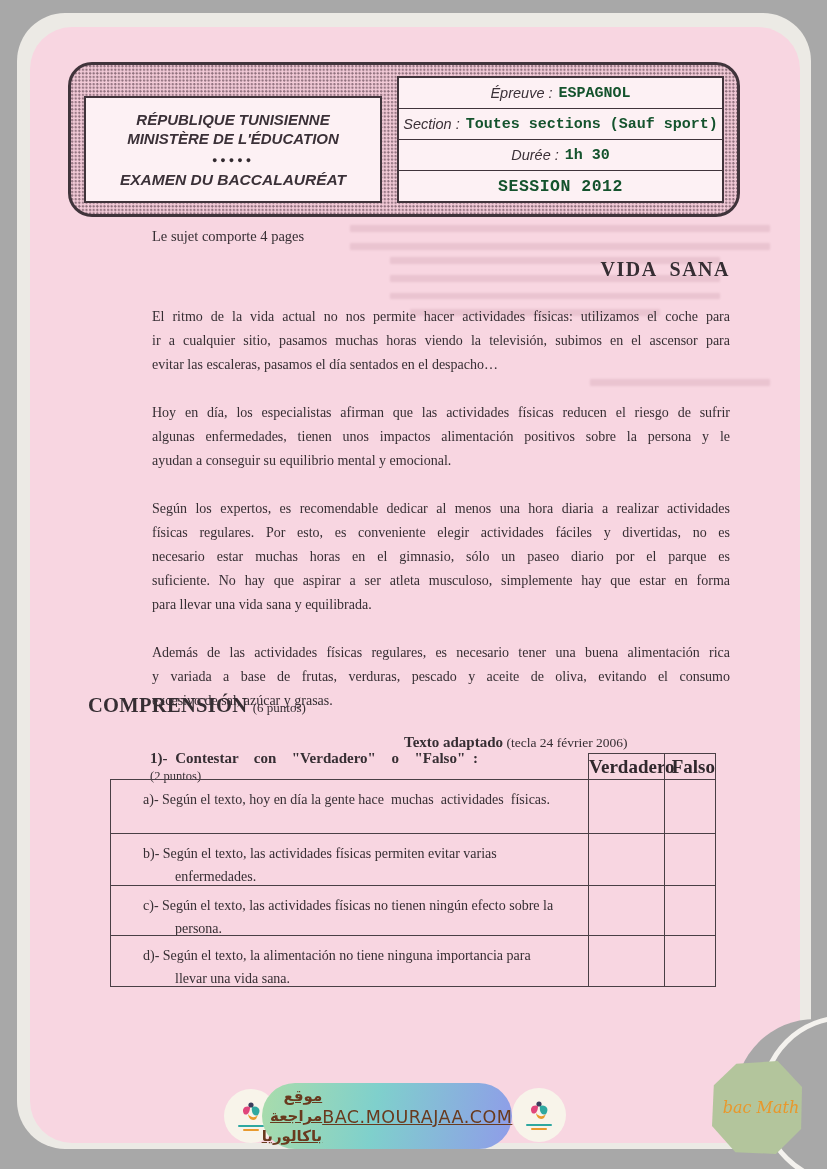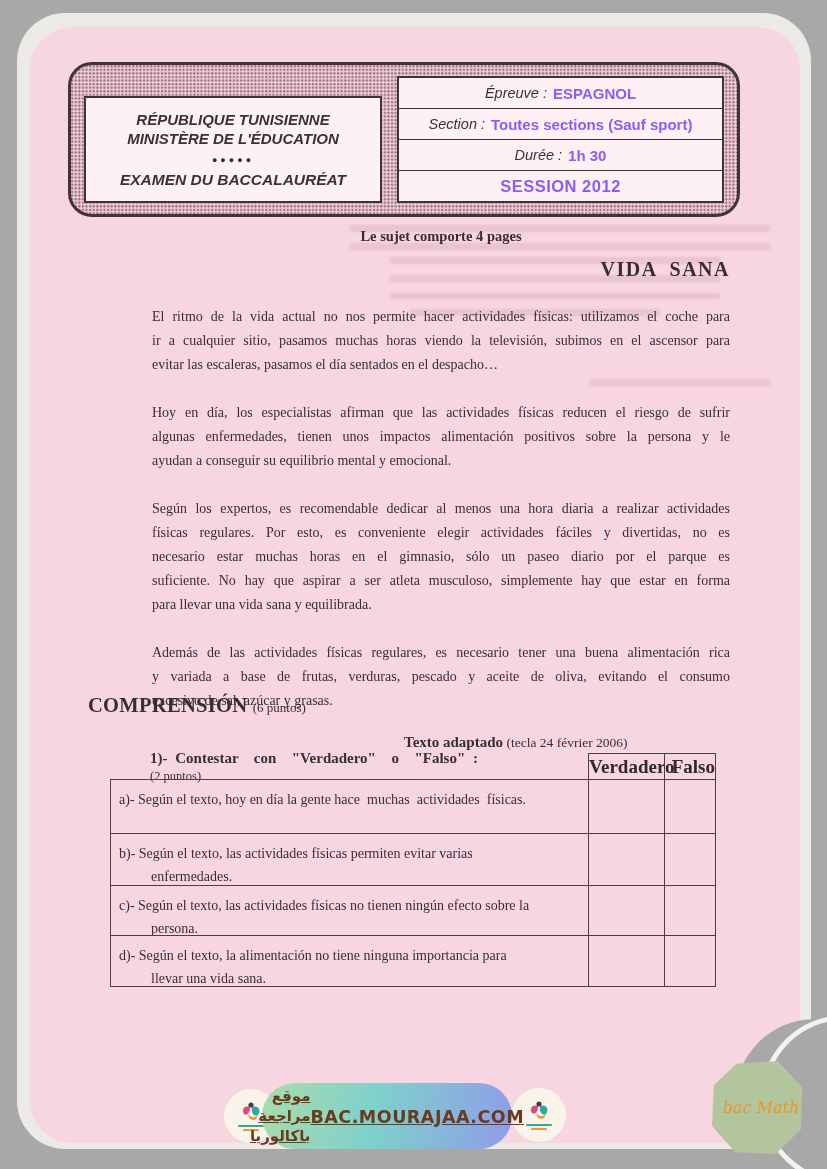--- a/index.html
+++ b/index.html
@@ -30,26 +30,26 @@
       font-family:"Liberation Sans",sans-serif;font-style:italic;font-weight:bold;color:#3b3138;margin-top:20px;}
   .inst-l1,.inst-l2{font-size:15px;line-height:19px;}
   .inst-dots{font-style:normal;font-size:9px;letter-spacing:3px;margin:7px 0 6px;color:#332b30;}
   .inst-l3{font-size:15.5px;}
   .info-box{flex:1;background:#fdf1f4;border:2px solid #40343b;box-sizing:border-box;
       display:flex;flex-direction:column;font-family:"Liberation Sans",sans-serif;}
   .hrow{flex:1;display:flex;align-items:center;justify-content:center;gap:6px;
       border-bottom:1.8px solid #40343b;}
   .hrow:last-child{border-bottom:none;}
   .hlabel{font-style:italic;font-size:14.5px;color:#3b3138;}
-  .hvalue{font-weight:bold;font-size:15px;color:#8b5cf6;}
+  .hvalue{font-weight:bold;font-size:15px;color:#14532d;font-family:Liberation Mono, monospace;}
   .hrow.session .hvalue{font-size:16.5px;letter-spacing:.5px;}
 
   
   .content{position:absolute;left:122px;top:201px;width:578px;}
-  .subject-note{text-align:center;font-weight:bold;font-size:14.5px;}
+  .subject-note{text-align:left;font-weight:normal;font-size:14.5px;}
   .doc-title{text-align:right;font-weight:bold;font-size:20px;letter-spacing:1.5px;
              white-space:pre-wrap;margin:13px 0 0;}
   .para{margin-top:24px;font-size:14px;line-height:24px;}
   .jline{display:block;text-align:justify;text-align-last:justify;}
   .jline.last{text-align-last:left;}
   .source-line{margin-top:21px;margin-left:252px;font-size:13.5px;}
   .source-bold{font-weight:bold;font-size:15px;}
 
   
   .comp{position:absolute;left:58px;top:667px;width:660px;}
@@ -59,35 +59,35 @@
   .pts2{font-weight:normal;font-size:12.5px;word-spacing:0;}
 
   
   .tf-wrap{position:absolute;left:80px;top:726px;}
   .tf-grid{display:grid;grid-template-columns:478px 76px 52px;
            grid-template-rows:26px 54px 52px 50px 52px;}
   .cell{box-sizing:border-box;}
   .bl{border-left:1.6px solid #4a3f45;} .bt{border-top:1.6px solid #4a3f45;}
   .br{border-right:1.6px solid #4a3f45;} .bb{border-bottom:1.6px solid #4a3f45;}
   .h-cell{font-weight:bold;font-size:19px;text-align:right;line-height:25px;color:#30282d;}
-  .q-cell{font-size:14px;line-height:23px;padding:8px 10px 0 40px;text-indent:-32px;
+  .q-cell{font-size:14px;line-height:23px;padding:8px 10px 0 64px;text-indent:-32px;
           white-space:pre-wrap;}
 
   
   .logo-circle{position:absolute;width:54px;height:54px;border-radius:50%;background:#f8f4ea;
       display:flex;flex-direction:column;align-items:center;justify-content:center;gap:2px;z-index:4;}
   .logo-left{left:224px;top:1089px;} .logo-right{left:512px;top:1088px;}
   .micro1{width:26px;height:2px;background:#2fa8a0;border-radius:1px;}
   .micro2{width:16px;height:1.5px;background:#e89a2e;border-radius:1px;}
   .banner-pill{position:absolute;left:262px;top:1083px;width:250px;height:66px;border-radius:33px;
       background:linear-gradient(100deg,#a9dcab 0%,#7fd0cc 45%,#8f9ce9 100%);
       display:flex;align-items:center;justify-content:center;z-index:5;}
   .banner-ar{font-family:"DejaVu Sans",sans-serif;font-size:15px;font-weight:bold;color:#693a1e;
       text-decoration:underline;direction:rtl;line-height:20px;}
-  .banner-site{font-family:"DejaVu Sans",sans-serif;font-size:17.5px;font-weight:bold;color:#693a1e;
+  .banner-site{font-family:"DejaVu Sans",sans-serif;font-size:17.5px;font-weight:normal;color:#693a1e;
       text-decoration:underline;letter-spacing:.5px;margin-top:1px;}
 
   
   .corner-gray{position:absolute;right:0;bottom:0;width:92px;height:150px;background:#a8a8a8;
       border-top-left-radius:80px;z-index:2;}
   .corner-arc{position:absolute;left:760px;top:1015px;width:170px;height:170px;border-radius:50%;
       border:5px solid #f4f2ee;box-sizing:border-box;z-index:3;}
   .bacmath{position:absolute;left:712px;top:1061px;width:90px;height:93px;background:#b3c59c;
       clip-path:polygon(27% 3%,73% 0%,100% 28%,99% 73%,71% 100%,26% 98%,0% 70%,2% 26%);
       display:flex;align-items:center;justify-content:center;z-index:4;}

